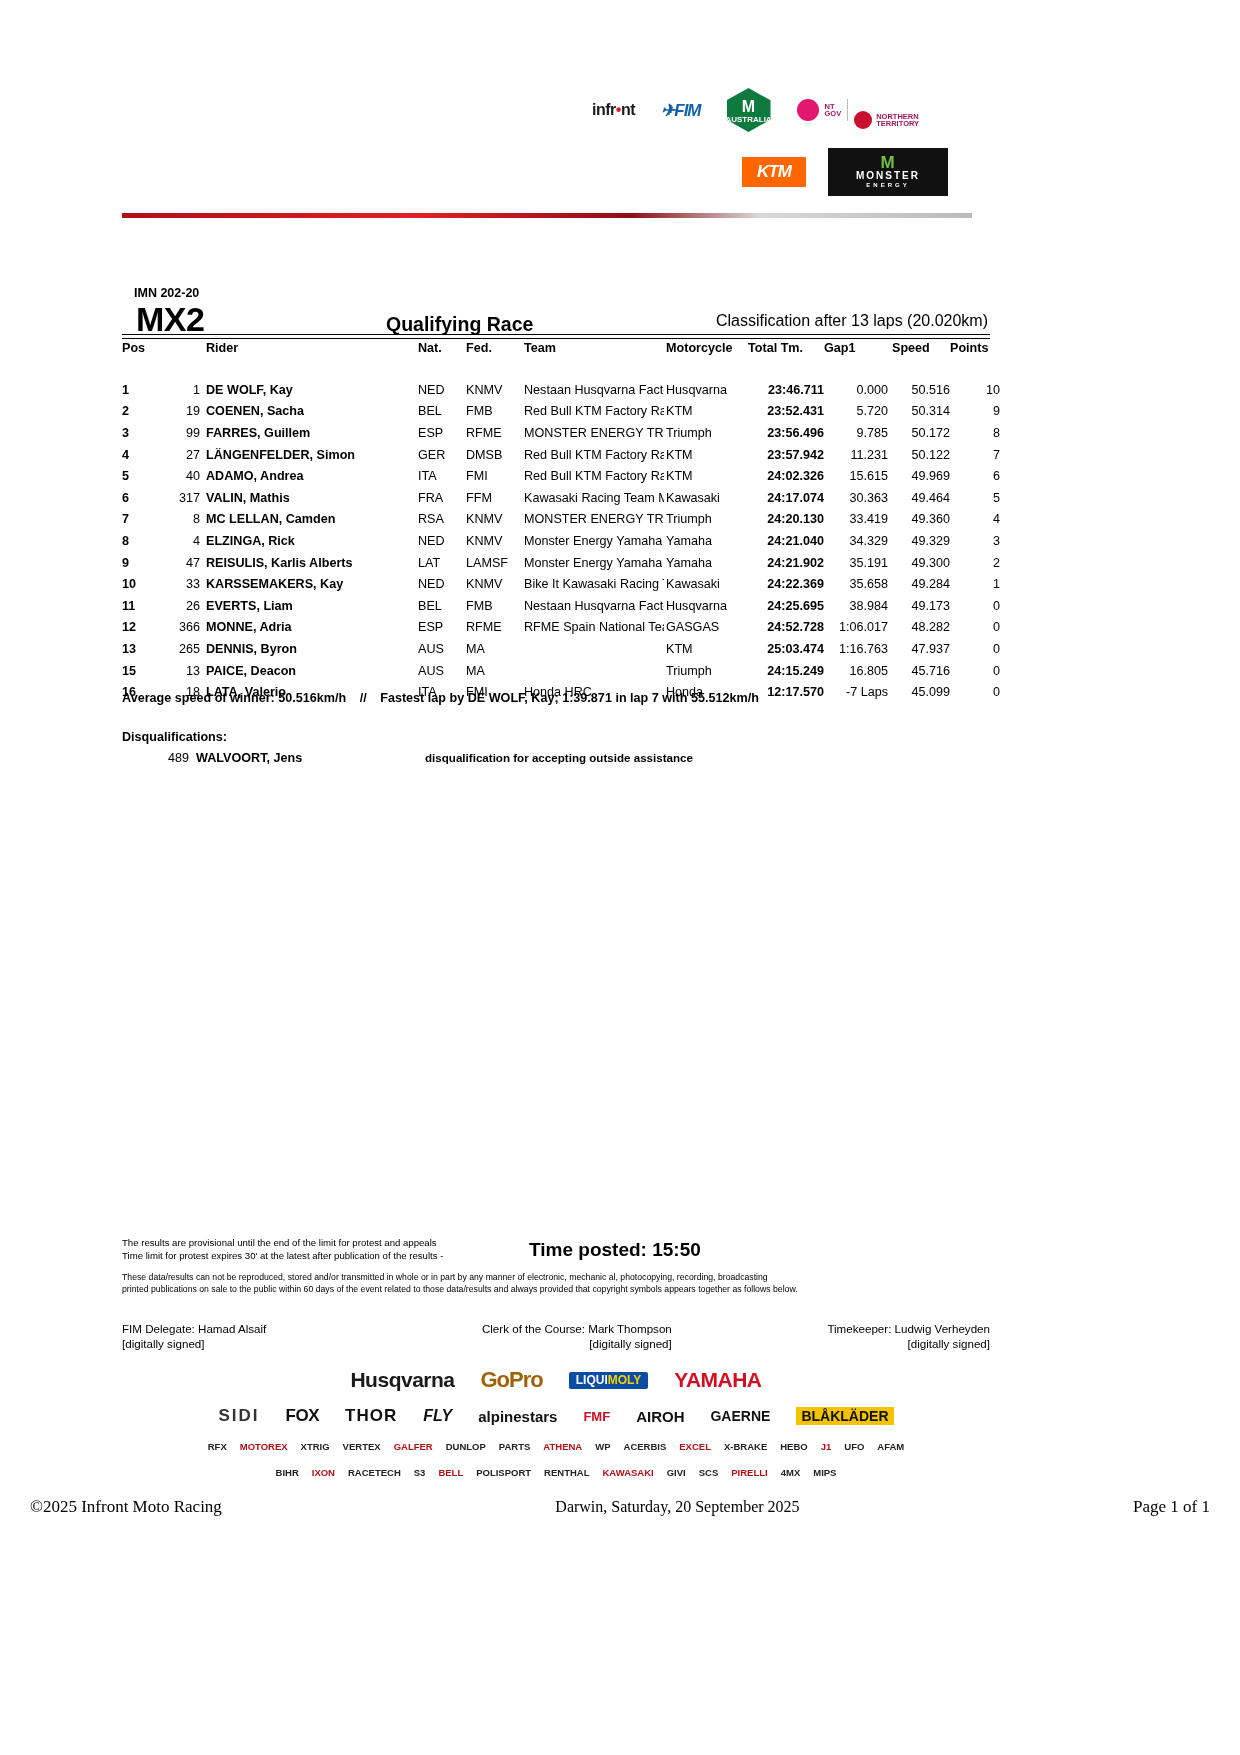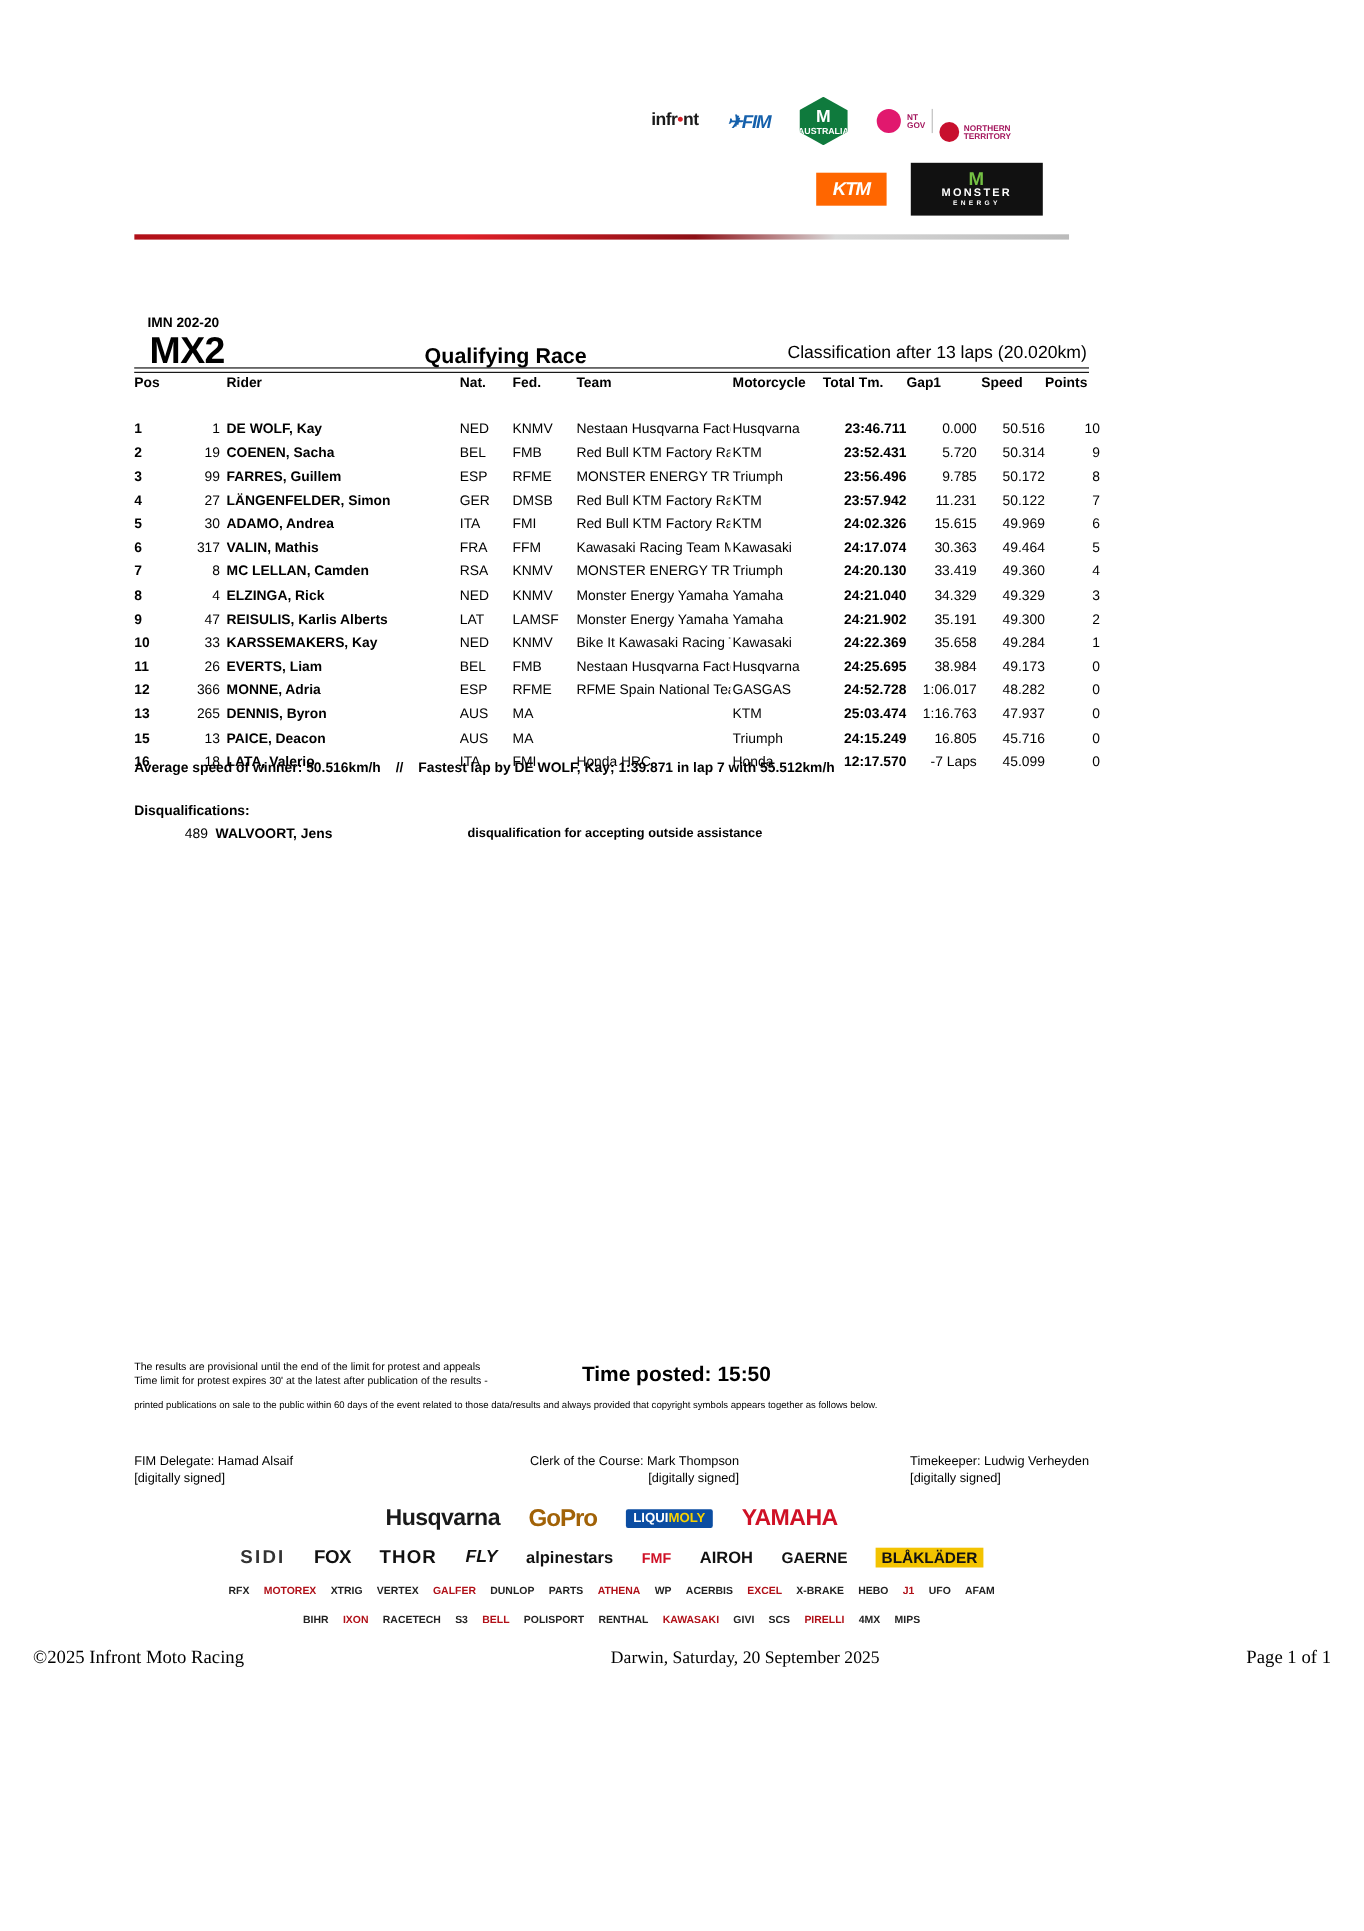--- a/index.html
+++ b/index.html
@@ -324,21 +324,21 @@
     position: absolute;
     left: 122px; top: 1322px;
     width: 868px;
     font-size: 11.6px;
     line-height: 14.5px;
     display: flex;
     justify-content: space-between;
   }
   .off-left { text-align: left; }
   .off-mid  { text-align: right; margin-left: 60px; }
-  .off-right{ text-align: left; }
+  .off-right{ text-align: right; }
 
   
   .logo-band {
     position: absolute;
     left: 122px;
     width: 868px;
     display: flex;
     align-items: center;
     justify-content: center;
     gap: 26px;
@@ -504,21 +504,21 @@
             <span class="team-clip">Red Bull KTM Factory Racing</span>
           </td>
           <td class="c-moto">KTM</td>
           <td class="c-total bold">23:57.942</td>
           <td class="c-gap">11.231</td>
           <td class="c-speed">50.122</td>
           <td class="c-points">7</td>
         </tr>
         <tr>
           <td class="c-pos bold">5</td>
-          <td class="c-num">30</td>
+          <td class="c-num">40</td>
           <td class="c-rider bold">ADAMO, Andrea</td>
           <td class="c-nat">ITA</td>
           <td class="c-fed">FMI</td>
           <td class="c-team">
             <span class="team-clip">Red Bull KTM Factory Racing</span>
           </td>
           <td class="c-moto">KTM</td>
           <td class="c-total bold">24:02.326</td>
           <td class="c-gap">15.615</td>
           <td class="c-speed">49.969</td>
@@ -690,20 +690,21 @@
   <span class="dq-reason">disqualification for accepting outside assistance</span>
 </div>
 
 <div class="provisional">
   <div>The results are provisional until the end of the limit for protest and appeals</div>
   <div>Time limit for protest expires 30' at the latest after publication of the results  -</div>
 </div>
 <div class="time-posted">Time posted: 15:50</div>
 
 <div class="copy-note">
+  <div>These data/results can not be reproduced, stored and/or transmitted in whole or in part by any manner of electronic, mechanic al, photocopying, recording, broadcasting</div>
   <div>printed publications on sale to the public within 60 days of the event related to those data/results and always provided that  copyright symbols appears together as follows below.</div>
 </div>
 
 <div class="officials">
   <div class="off-left">
     <div>FIM Delegate: Hamad Alsaif</div>
     <div>[digitally signed]</div>
   </div>
   <div class="off-mid">
     <div>Clerk of the Course: Mark Thompson</div>

